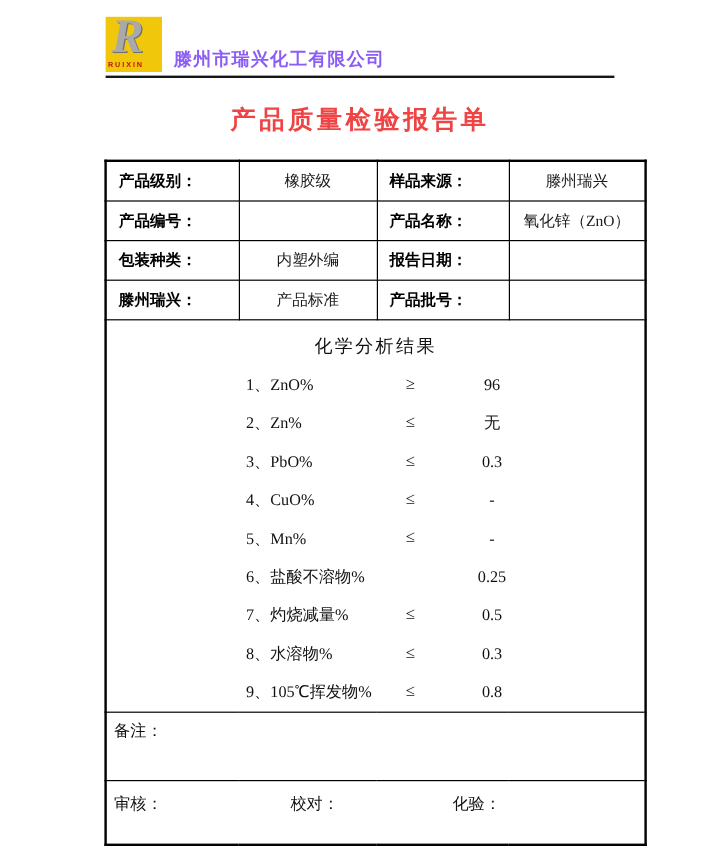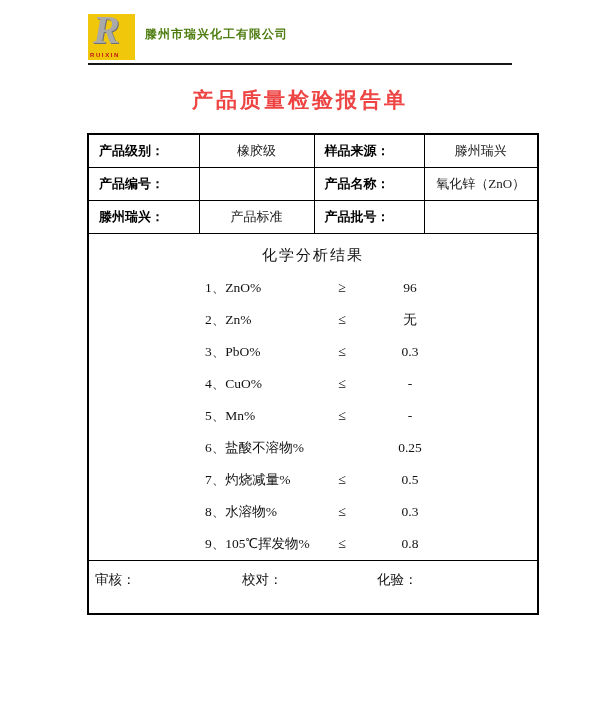--- a/index.html
+++ b/index.html
@@ -11,22 +11,22 @@
           border-bottom:2px solid #161616;display:flex;align-items:flex-end;}
   .logo{position:relative;width:47px;height:46px;background:#F0C70B;
         align-self:flex-start;margin-top:3px;margin-right:10px;flex:none;}
   .logo-r{position:absolute;top:-6px;left:5px;
           font-family:"Liberation Serif",serif;font-style:italic;font-weight:bold;
           font-size:40px;line-height:44px;color:#a9a9a9;
           text-shadow:1px 1px 0 #707070;}
   .logo-brand{position:absolute;bottom:2px;left:2px;
               font-family:"Liberation Sans",sans-serif;font-weight:bold;
               font-size:6px;letter-spacing:1.6px;color:#c01313;}
-  .cname-cn{font-family:"Liberation Serif",serif;font-size:12px;font-weight:600;
-            letter-spacing:1px;color:#4d7c0f;padding-bottom:20px;margin-right:7px;
+  .cname-cn{font-family:"Liberation Serif",serif;font-size:15px;font-weight:600;
+            letter-spacing:1px;color:#8b5cf6;padding-bottom:4px;margin-right:7px;
             white-space:nowrap;}
   .cname-en{font-family:"Liberation Sans",sans-serif;font-size:14.5px;font-weight:bold;
             color:#000;padding-bottom:4px;letter-spacing:.3px;white-space:nowrap;}
 
   
   .title{position:absolute;left:0;top:86px;width:600px;text-align:center;
          font-family:"Liberation Sans",sans-serif;font-weight:bold;
          font-size:21px;letter-spacing:3px;color:#ef4444;}
 
   
@@ -91,20 +91,26 @@
       <td class="lbl">样品来源：</td>
       <td class="val">滕州瑞兴</td>
     </tr>
     <tr class="info">
       <td class="lbl">产品编号：</td>
       <td class="val"></td>
       <td class="lbl">产品名称：</td>
       <td class="val">氧化锌（ZnO）</td>
     </tr>
     <tr class="info">
+      <td class="lbl">包装种类：</td>
+      <td class="val">内塑外编</td>
+      <td class="lbl">报告日期：</td>
+      <td class="val"></td>
+    </tr>
+    <tr class="info">
       <td class="lbl">滕州瑞兴：</td>
       <td class="val">产品标准</td>
       <td class="lbl">产品批号：</td>
       <td class="val"></td>
     </tr>
 
     <tr>
       <td colspan="4" class="analysis-cell">
         <div class="an-title">化学分析结果</div>
         <div class="an-rows">
@@ -150,20 +156,25 @@
           </div>
           <div class="an-row">
             <span class="an-item">9、105℃挥发物%</span>
             <span class="an-sym">≤</span>
             <span class="an-val">0.8</span>
           </div>
         </div>
       </td>
     </tr>
 
+    <tr>
+      <td colspan="4" class="remarks-cell">
+        <span>备注：</span>
+      </td>
+    </tr>
 
     <tr>
       <td colspan="4" class="footer-cell">
         <div class="footer-wrap">
           <span class="sig-review">审核：</span>
           <span class="sig-proofread">校对：</span>
           <span class="sig-test">化验：</span>
         </div>
       </td>
     </tr>

